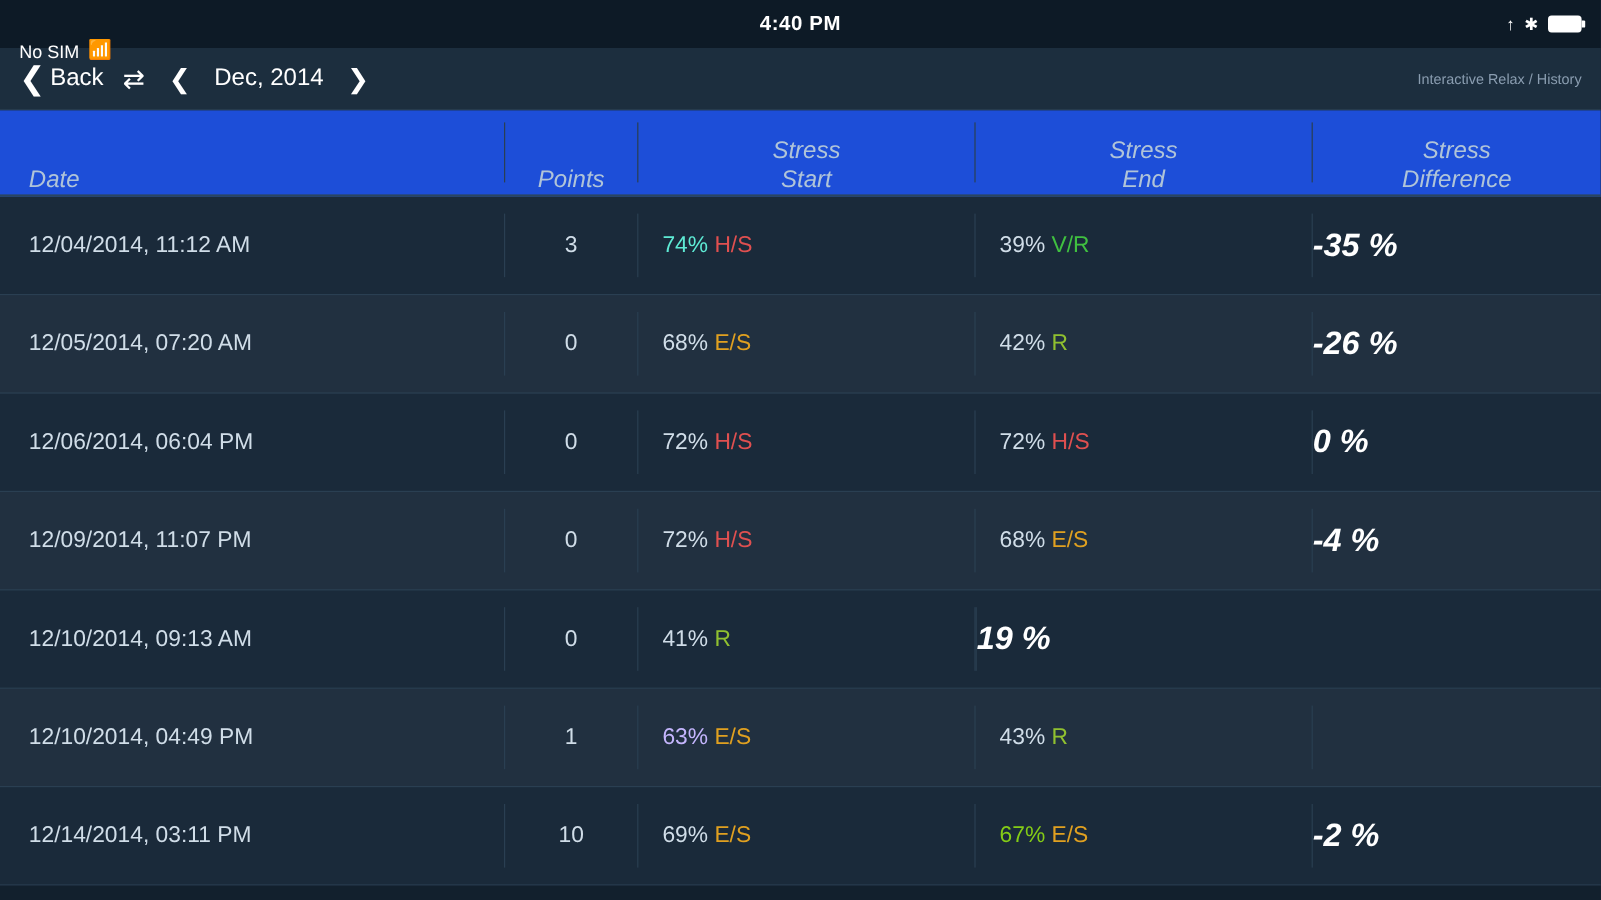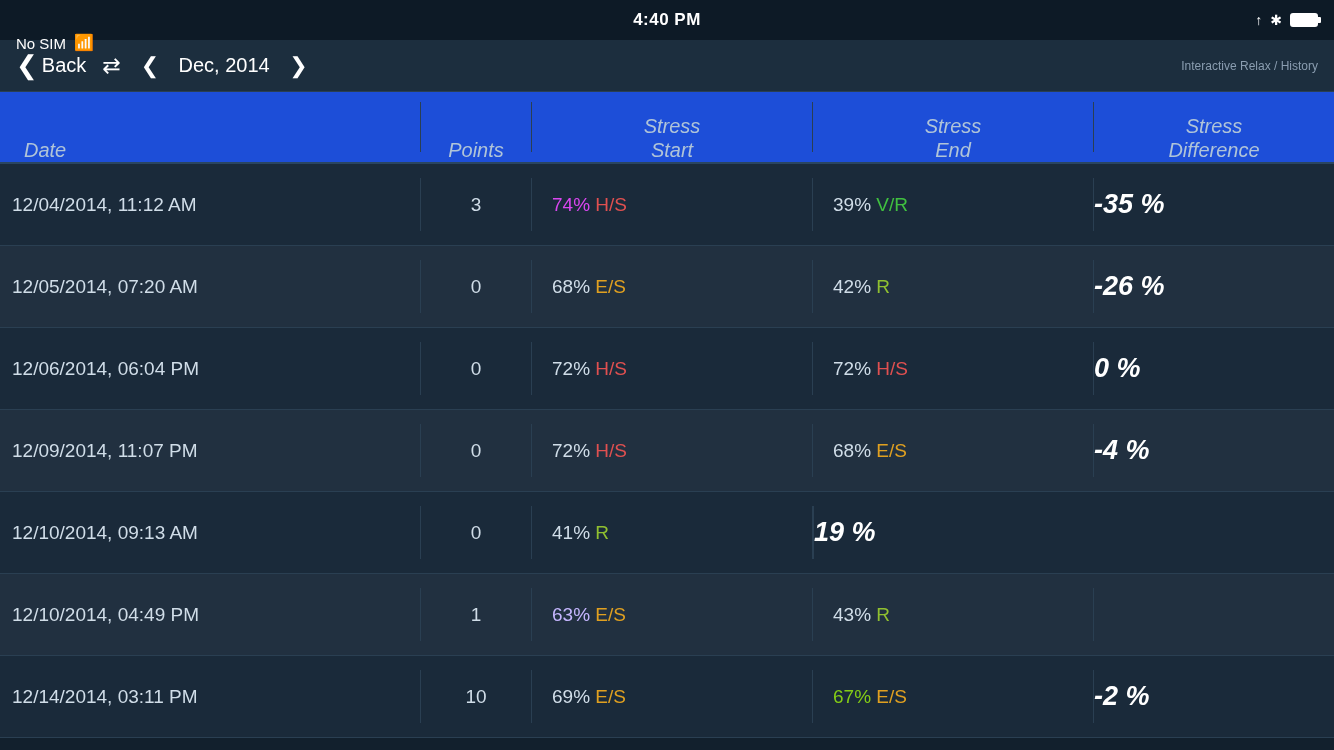--- a/index.html
+++ b/index.html
@@ -147,21 +147,21 @@
     .table-row {
       height: 82px;
       display: flex;
       align-items: center;
       border-bottom: 1px solid #2a3f52;
     }
     .table-row:nth-child(even) { background: rgba(255,255,255,0.03); }
 
     .cell-date {
       width: 420px;
-      padding-left: 12px;
+      padding-left: 24px;
       font-size: 19px;
       color: #d0dde8;
       font-weight: 300;
     }
     .cell-points {
       width: 110px;
       text-align: center;
       font-size: 19px;
       color: #d0dde8;
       font-weight: 300;
@@ -269,21 +269,21 @@
   </div>
 </div>
 
 <div id="table-body">
     <div class="table-row">
     <div class="cell-date">12/04/2014, 11:12 AM</div>
     <div style="width:1px;background:#2a3f52;align-self:stretch;margin:14px 0;"></div>
     <div class="cell-points">3</div>
     <div style="width:1px;background:#2a3f52;align-self:stretch;margin:14px 0;"></div>
     <div class="cell-stress-start">
-      <span style="color:#d946ef;">74% </span><span class="color-hs">H/S</span>
+      <span style="color:#5eead4;">74% </span><span class="color-hs">H/S</span>
     </div>
     <div style="width:1px;background:#2a3f52;align-self:stretch;margin:14px 0;"></div>
     <div class="cell-stress-end">
       <span style="color:#d0dde8;">39% </span><span class="color-vr">V/R</span>
     </div>
     <div style="width:1px;background:#2a3f52;align-self:stretch;margin:14px 0;"></div>
     <div class="cell-stress-diff diff-negative">-35 %</div>
   </div>
     <div class="table-row">
     <div class="cell-date">12/05/2014, 07:20 AM</div>

